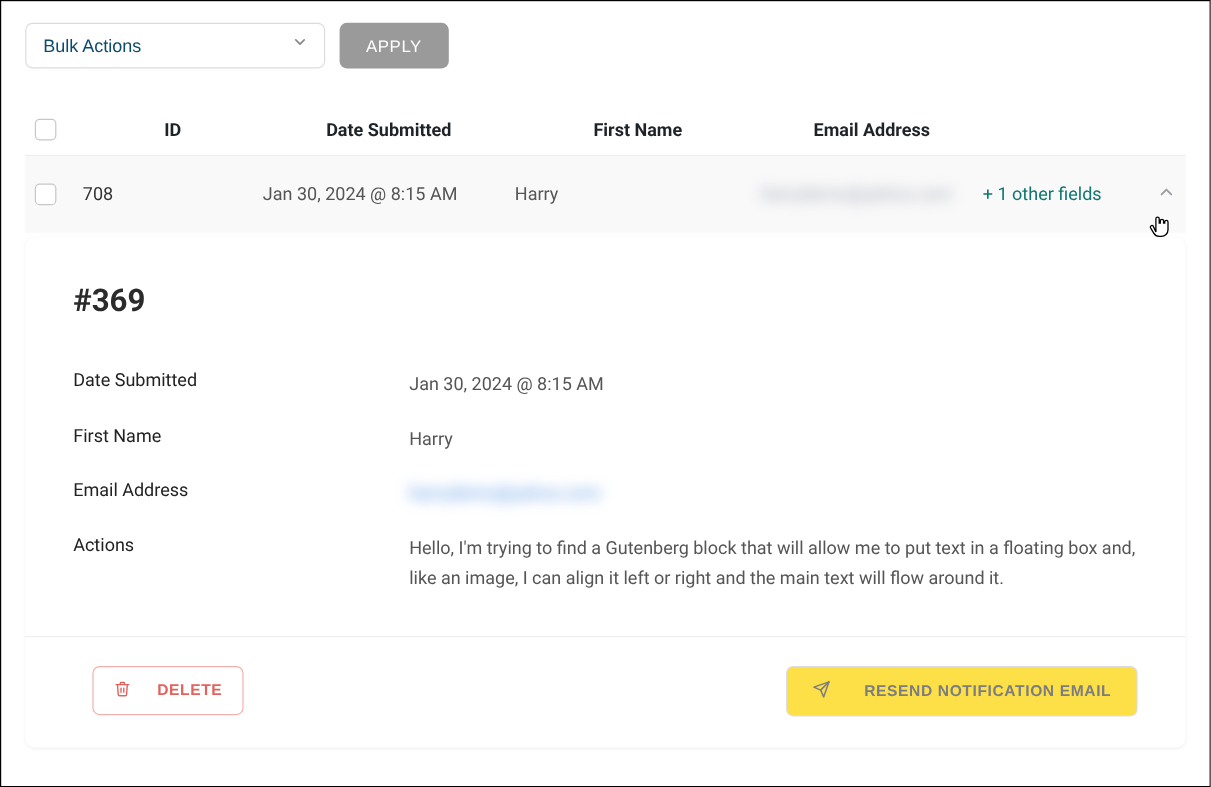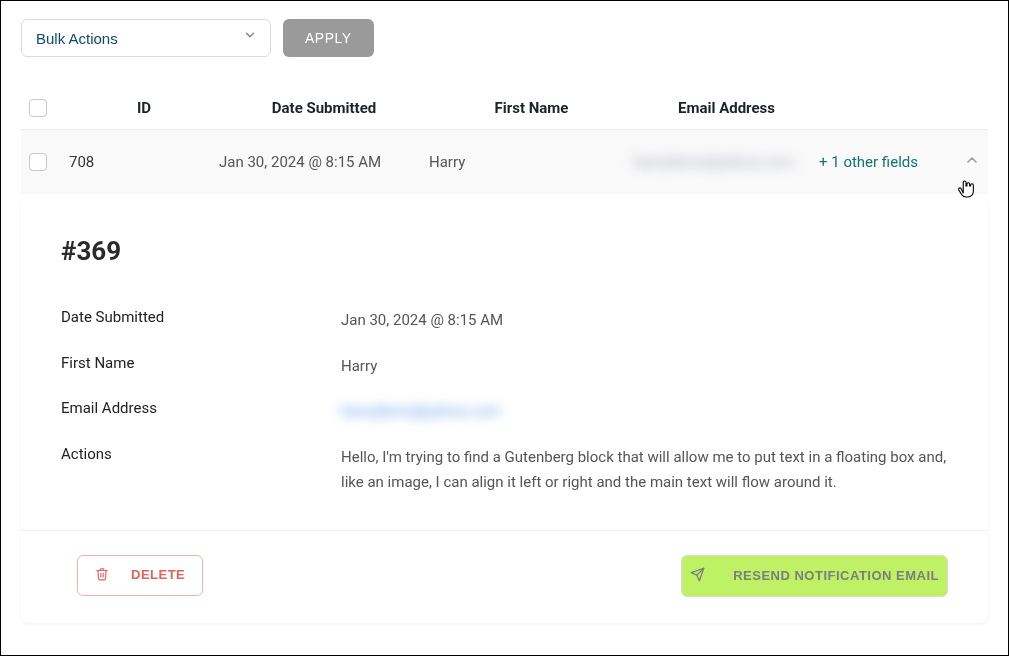--- a/index.html
+++ b/index.html
@@ -156,26 +156,26 @@
     padding: 11px 17px;
     border-radius: 6px;
     display: inline-flex;
     align-items: flex-start;
     gap: 22px;
     cursor: pointer;
     margin-left: 16px;
   }
   .resend-btn {
     border: 1px solid #dcdcde;
-    background: #bef264;
+    background: #fde047;
     color: #7b7d80;
     font-weight: 700;
     font-size: 13px;
     letter-spacing: 0.5px;
-    padding: 11px 8px;
+    padding: 11px 21px;
     border-radius: 6px;
     display: inline-flex;
     align-items: center;
     gap: 28px;
     cursor: pointer;
   }
   .cursor-pointer-svg {
     position: absolute;
     left: 954px;
     top: 172px;

